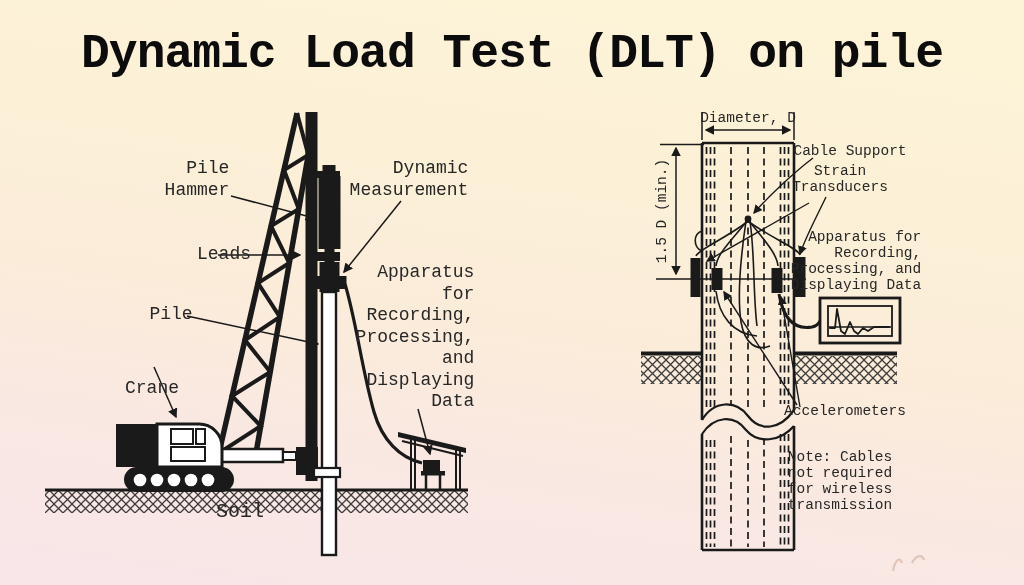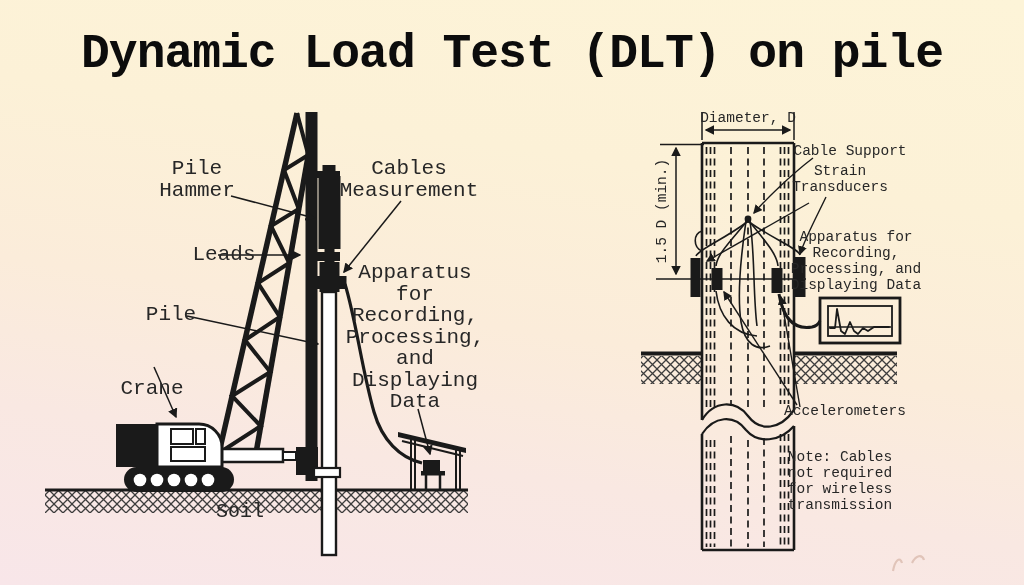--- a/index.html
+++ b/index.html
@@ -10,21 +10,21 @@
   }
   .title {
     position:absolute; left:50%; top:27px; transform:translateX(-50%);
     font-weight:bold; font-size:48px; letter-spacing:-1px; color:#0c0c0c; white-space:nowrap;
   }
   .diagram { position:absolute; left:0; top:0; }
   .lbl {
     position:absolute; transform:translateX(-50%);
     color:#272727; text-align:center; white-space:pre-line;
   }
-  .lbl.big { font-size:21px; line-height:21.5px; }
+  .lbl.big { font-size:18px; line-height:21.5px;text-align:right; }
   .lbl.med { font-size:20px; line-height:22px; }
   .lbl.sm  { font-size:14.5px; line-height:16px; }
   .lbl.rot { transform:translate(-50%,-50%) rotate(-90deg); white-space:nowrap; }
 </style>
 </head>
 <body>
 
 <div class="stage">
 
   <div class="title">Dynamic Load Test (DLT) on pile</div>
@@ -209,37 +209,37 @@
         <path d="M912,563 C916,555 922,554 924,560"></path>
       </g>
     </g>
   </svg>
 
   <div class="lbl big" style="left:197px; top:158px;">Pile
 Hammer</div>
   <div class="lbl big" style="left:192px; top:244px;margin-left:32px;">Leads</div>
   <div class="lbl big" style="left:171px; top:304px;">Pile</div>
   <div class="lbl big" style="left:152px; top:348px;margin-top:30px;">Crane</div>
-  <div class="lbl big" style="left:409px; top:158px;">Cables
+  <div class="lbl big" style="left:409px; top:158px;">Dynamic
 Measurement</div>
   <div class="lbl big" style="left:415px; top:262px;">Apparatus
 for
 Recording,
 Processing,
 and
 Displaying
 Data</div>
   <div class="lbl med" style="left:240px; top:501px;">Soil</div>
 
   <div class="lbl sm" style="left:748px; top:110px;">Diameter, D</div>
   <div class="lbl sm rot" style="left:662px; top:211px;">1.5 D (min.)</div>
   <div class="lbl sm" style="left:850px; top:143px;">Cable Support</div>
   <div class="lbl sm" style="left:840px; top:163px;text-align:center;">Strain
 Transducers</div>
-  <div class="lbl sm" style="left:856px; top:229px;">Apparatus for
+  <div class="lbl sm" style="left:856px; top:229px;text-align:right;">Apparatus for
 Recording,
 Processing, and
 Displaying Data</div>
   <div class="lbl sm" style="left:845px; top:403px;">Accelerometers</div>
   <div class="lbl sm" style="left:840px; top:449px;">Note: Cables
 not required
 for wireless
 transmission</div>
 
 </div>

